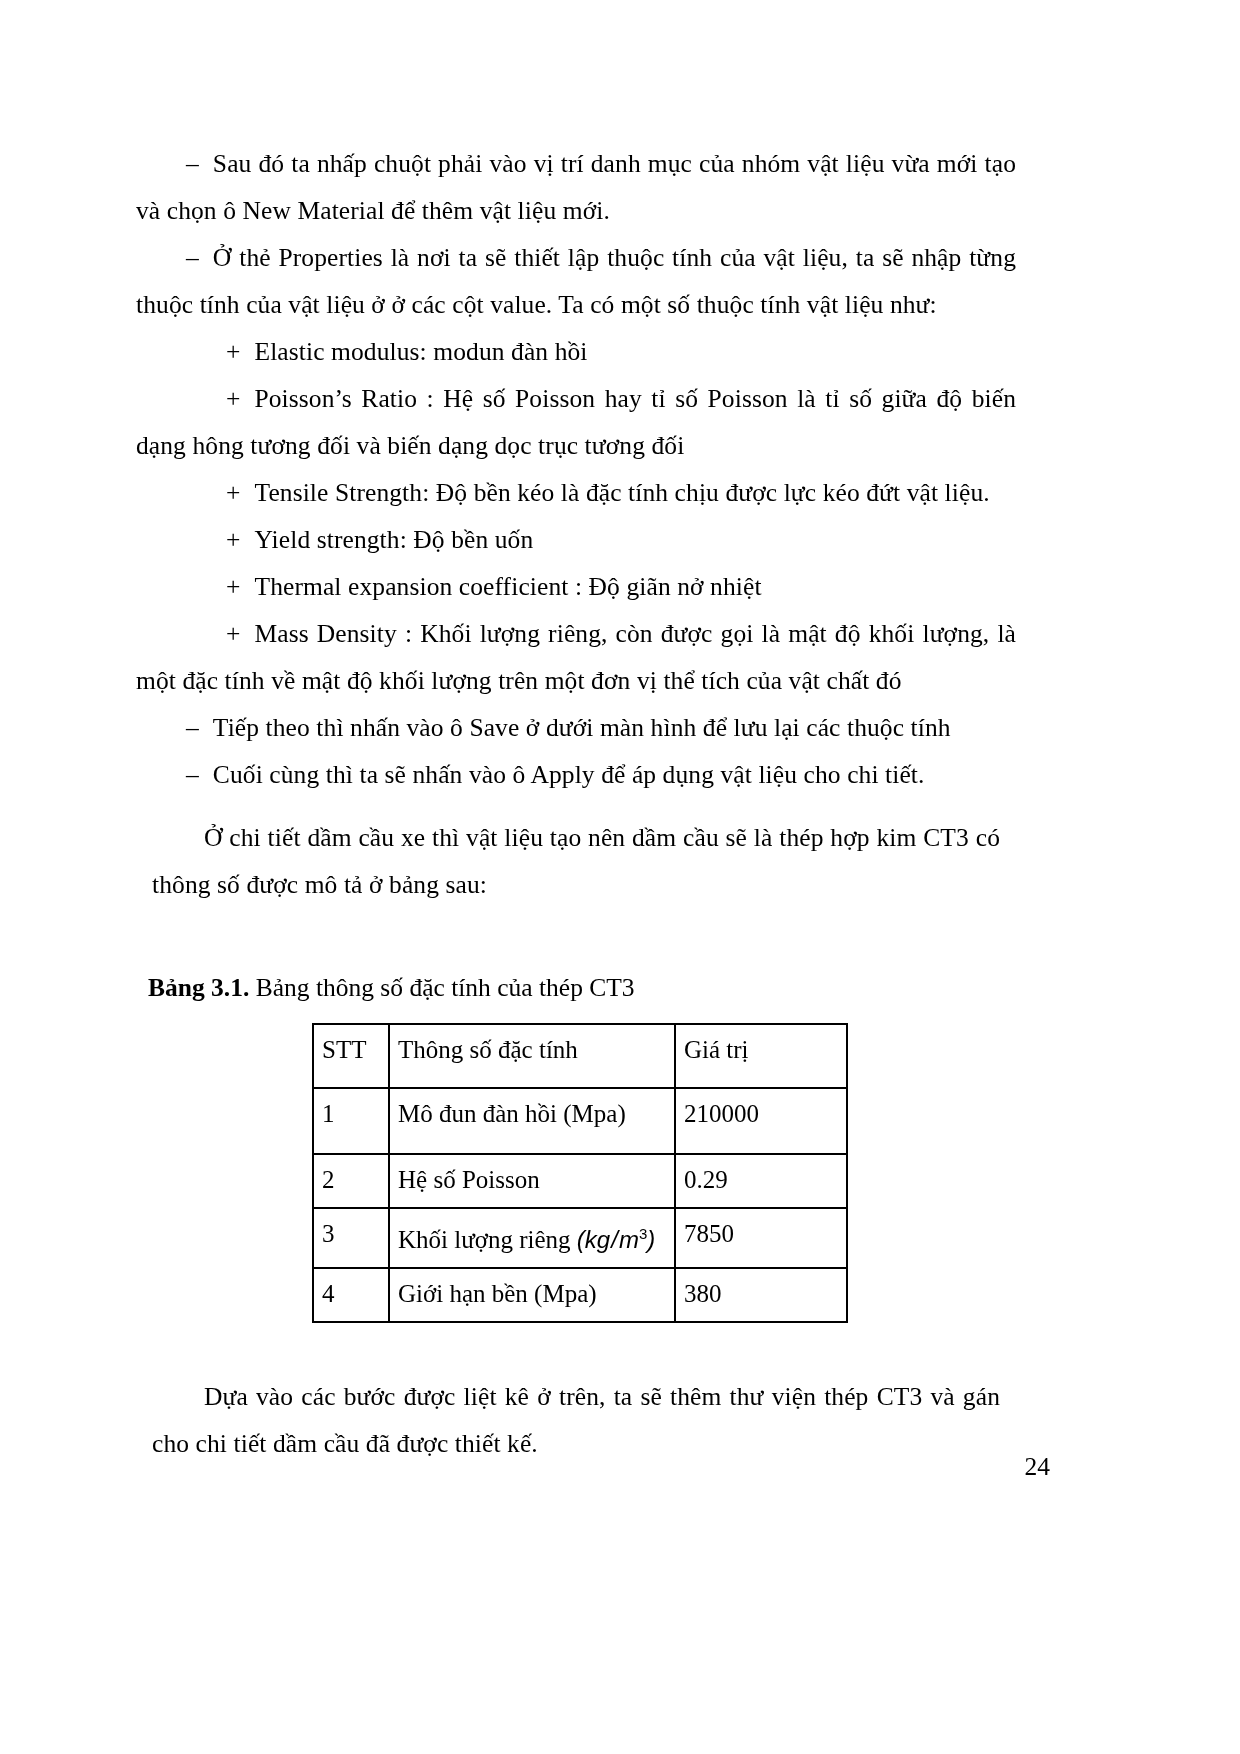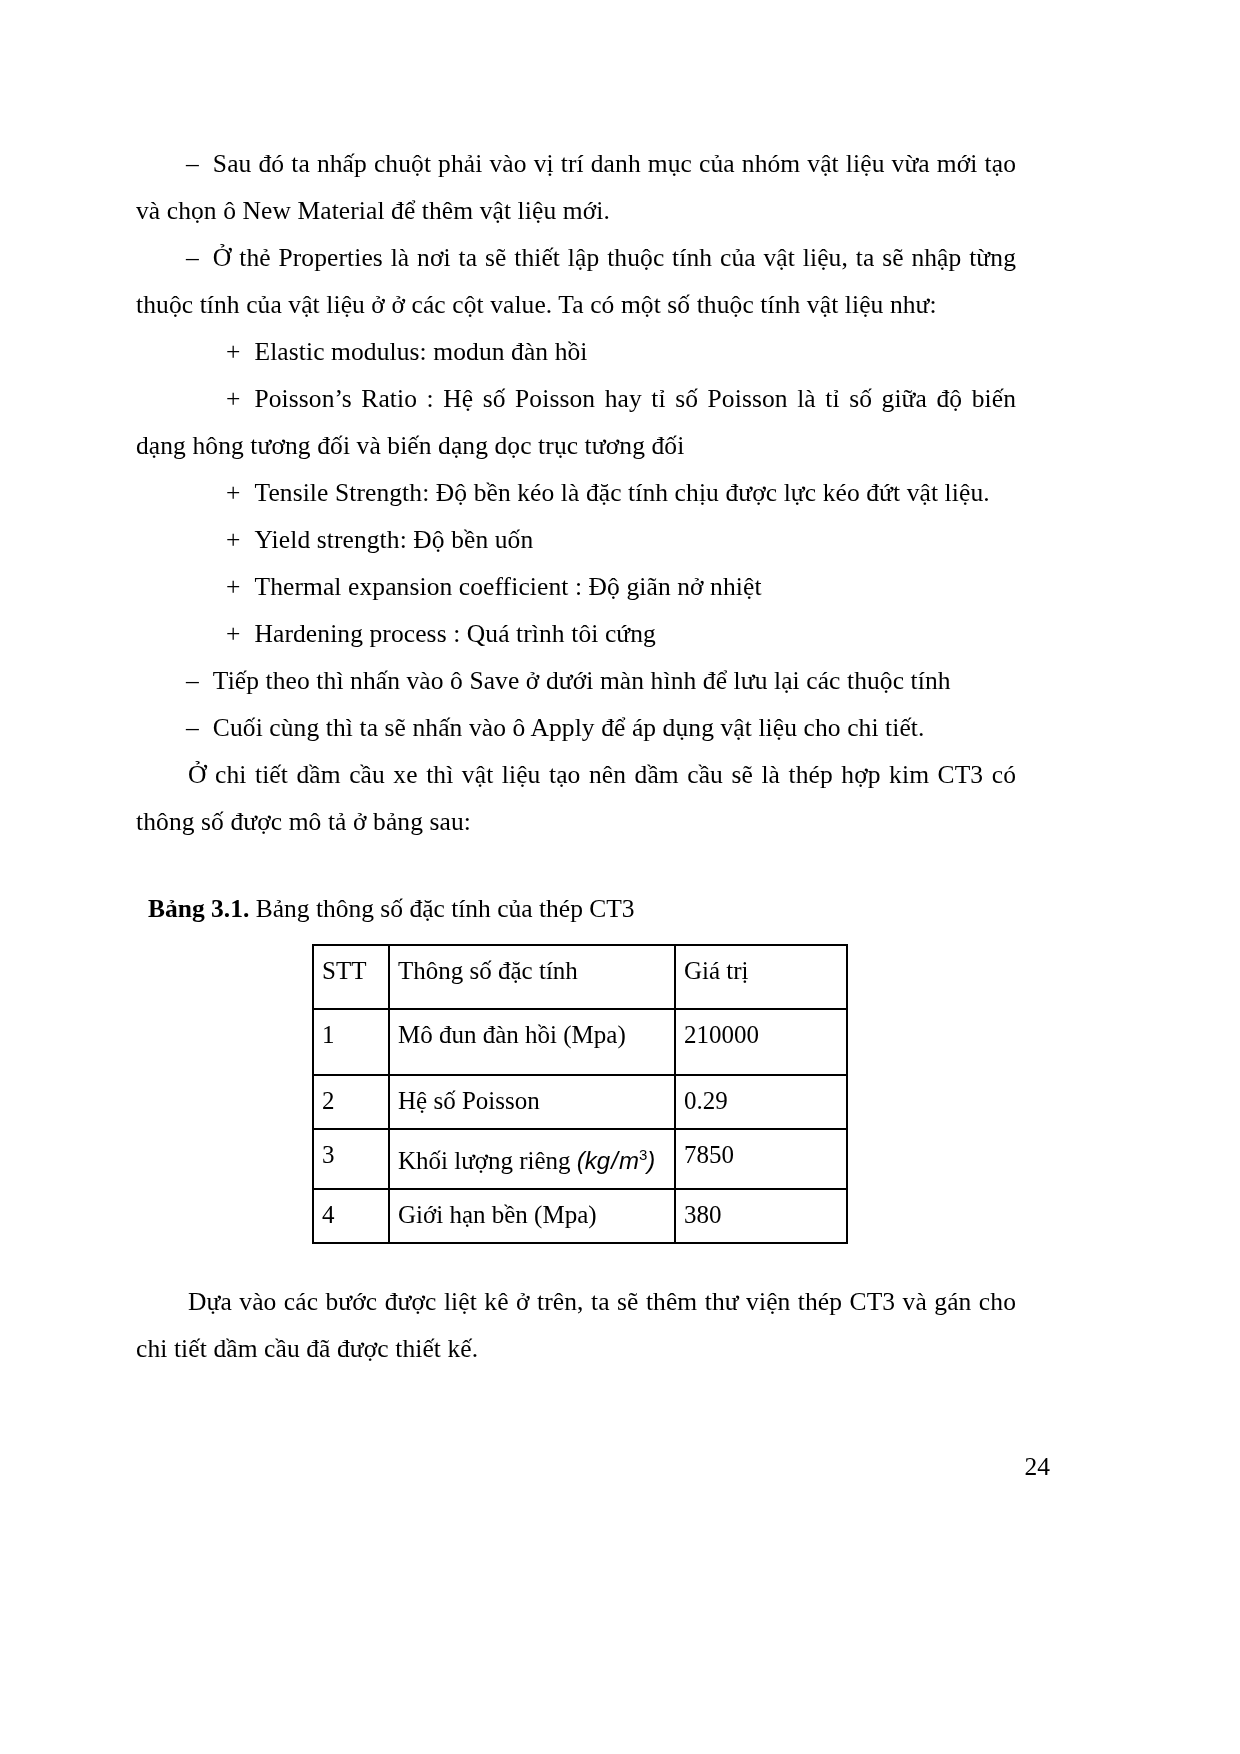--- a/index.html
+++ b/index.html
@@ -23,21 +23,21 @@
     height: 1754px;
     background: #fff;
   }
   .content {
     position: absolute;
     left: 136px;
     top: 128px;
     width: 880px;
   }
   p.para {
-    margin: 0;
+    margin: 16px;
     font-size: 25.5px;
     line-height: 47px;
     text-align: justify;
     text-justify: inter-word;
     letter-spacing: 0.1px;
   }
   p.para.first-indent {
     text-indent: 52px;
   }
   
@@ -125,24 +125,24 @@
 
     <p class="para bullet lvl2">
       <span class="marker">+</span><span class="mk-space"></span><span>Yield strength: Độ bền uốn</span>
     </p>
 
 
     <p class="para bullet lvl2">
       <span class="marker">+</span><span class="mk-space"></span><span>Thermal expansion coefficient : Độ giãn nở nhiệt</span>
     </p>
 
+    <p class="para bullet lvl2">
+      <span class="marker">+</span><span class="mk-space"></span><span>Mass Density : Khối lượng riêng, còn được gọi là mật độ khối lượng, là một đặc tính về mật độ khối lượng trên một đơn vị thể tích của vật chất đó</span>
+    </p>
 
-    <p class="para bullet lvl2">
-      <span class="marker">+</span><span class="mk-space"></span><span>Hardening process : Quá trình tôi cứng</span>
-    </p>
 
     <p class="para bullet lvl1">
       <span class="marker">–</span><span class="mk-space"></span><span>Tiếp theo thì nhấn vào ô Save ở dưới màn hình để lưu lại các thuộc tính</span>
     </p>
 
     <p class="para bullet lvl1">
       <span class="marker">–</span><span class="mk-space"></span><span>Cuối cùng thì ta sẽ nhấn vào ô Apply để áp dụng vật liệu cho chi tiết.</span>
     </p>
 
     <p class="para first-indent">Ở chi tiết dầm cầu xe thì vật liệu tạo nên dầm cầu sẽ là thép hợp kim CT3 có thông số được mô tả ở bảng sau:</p>

